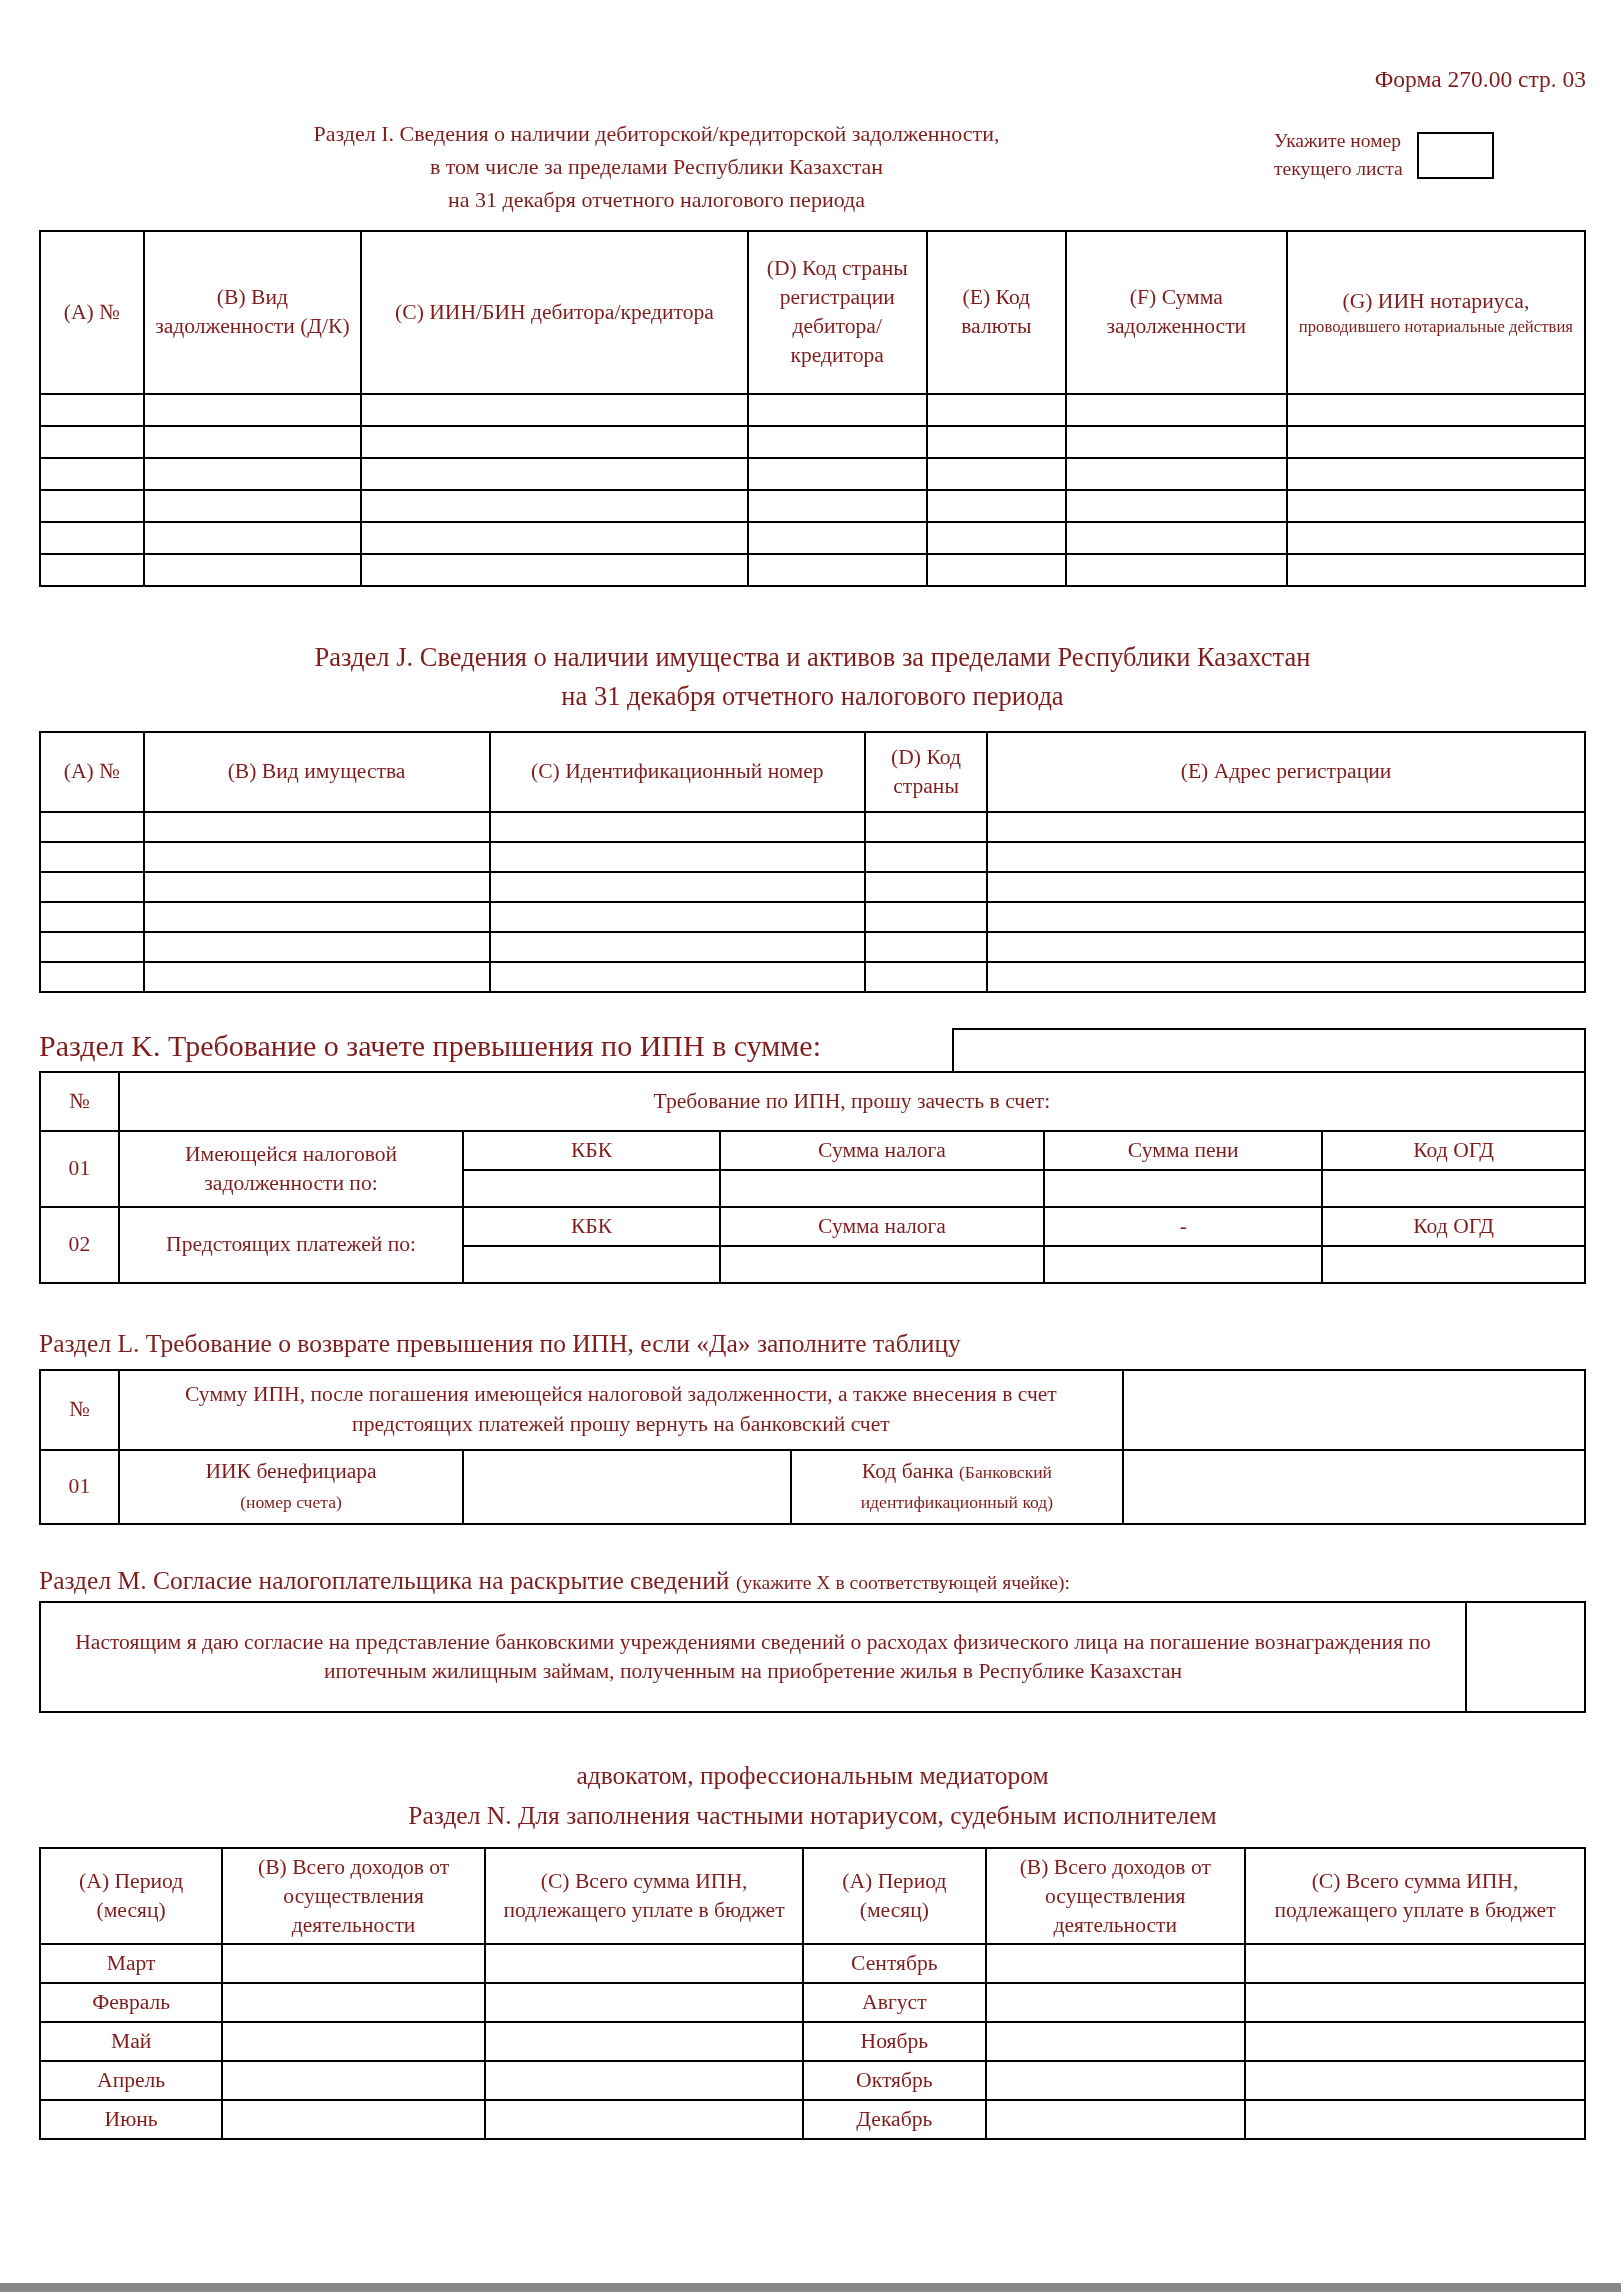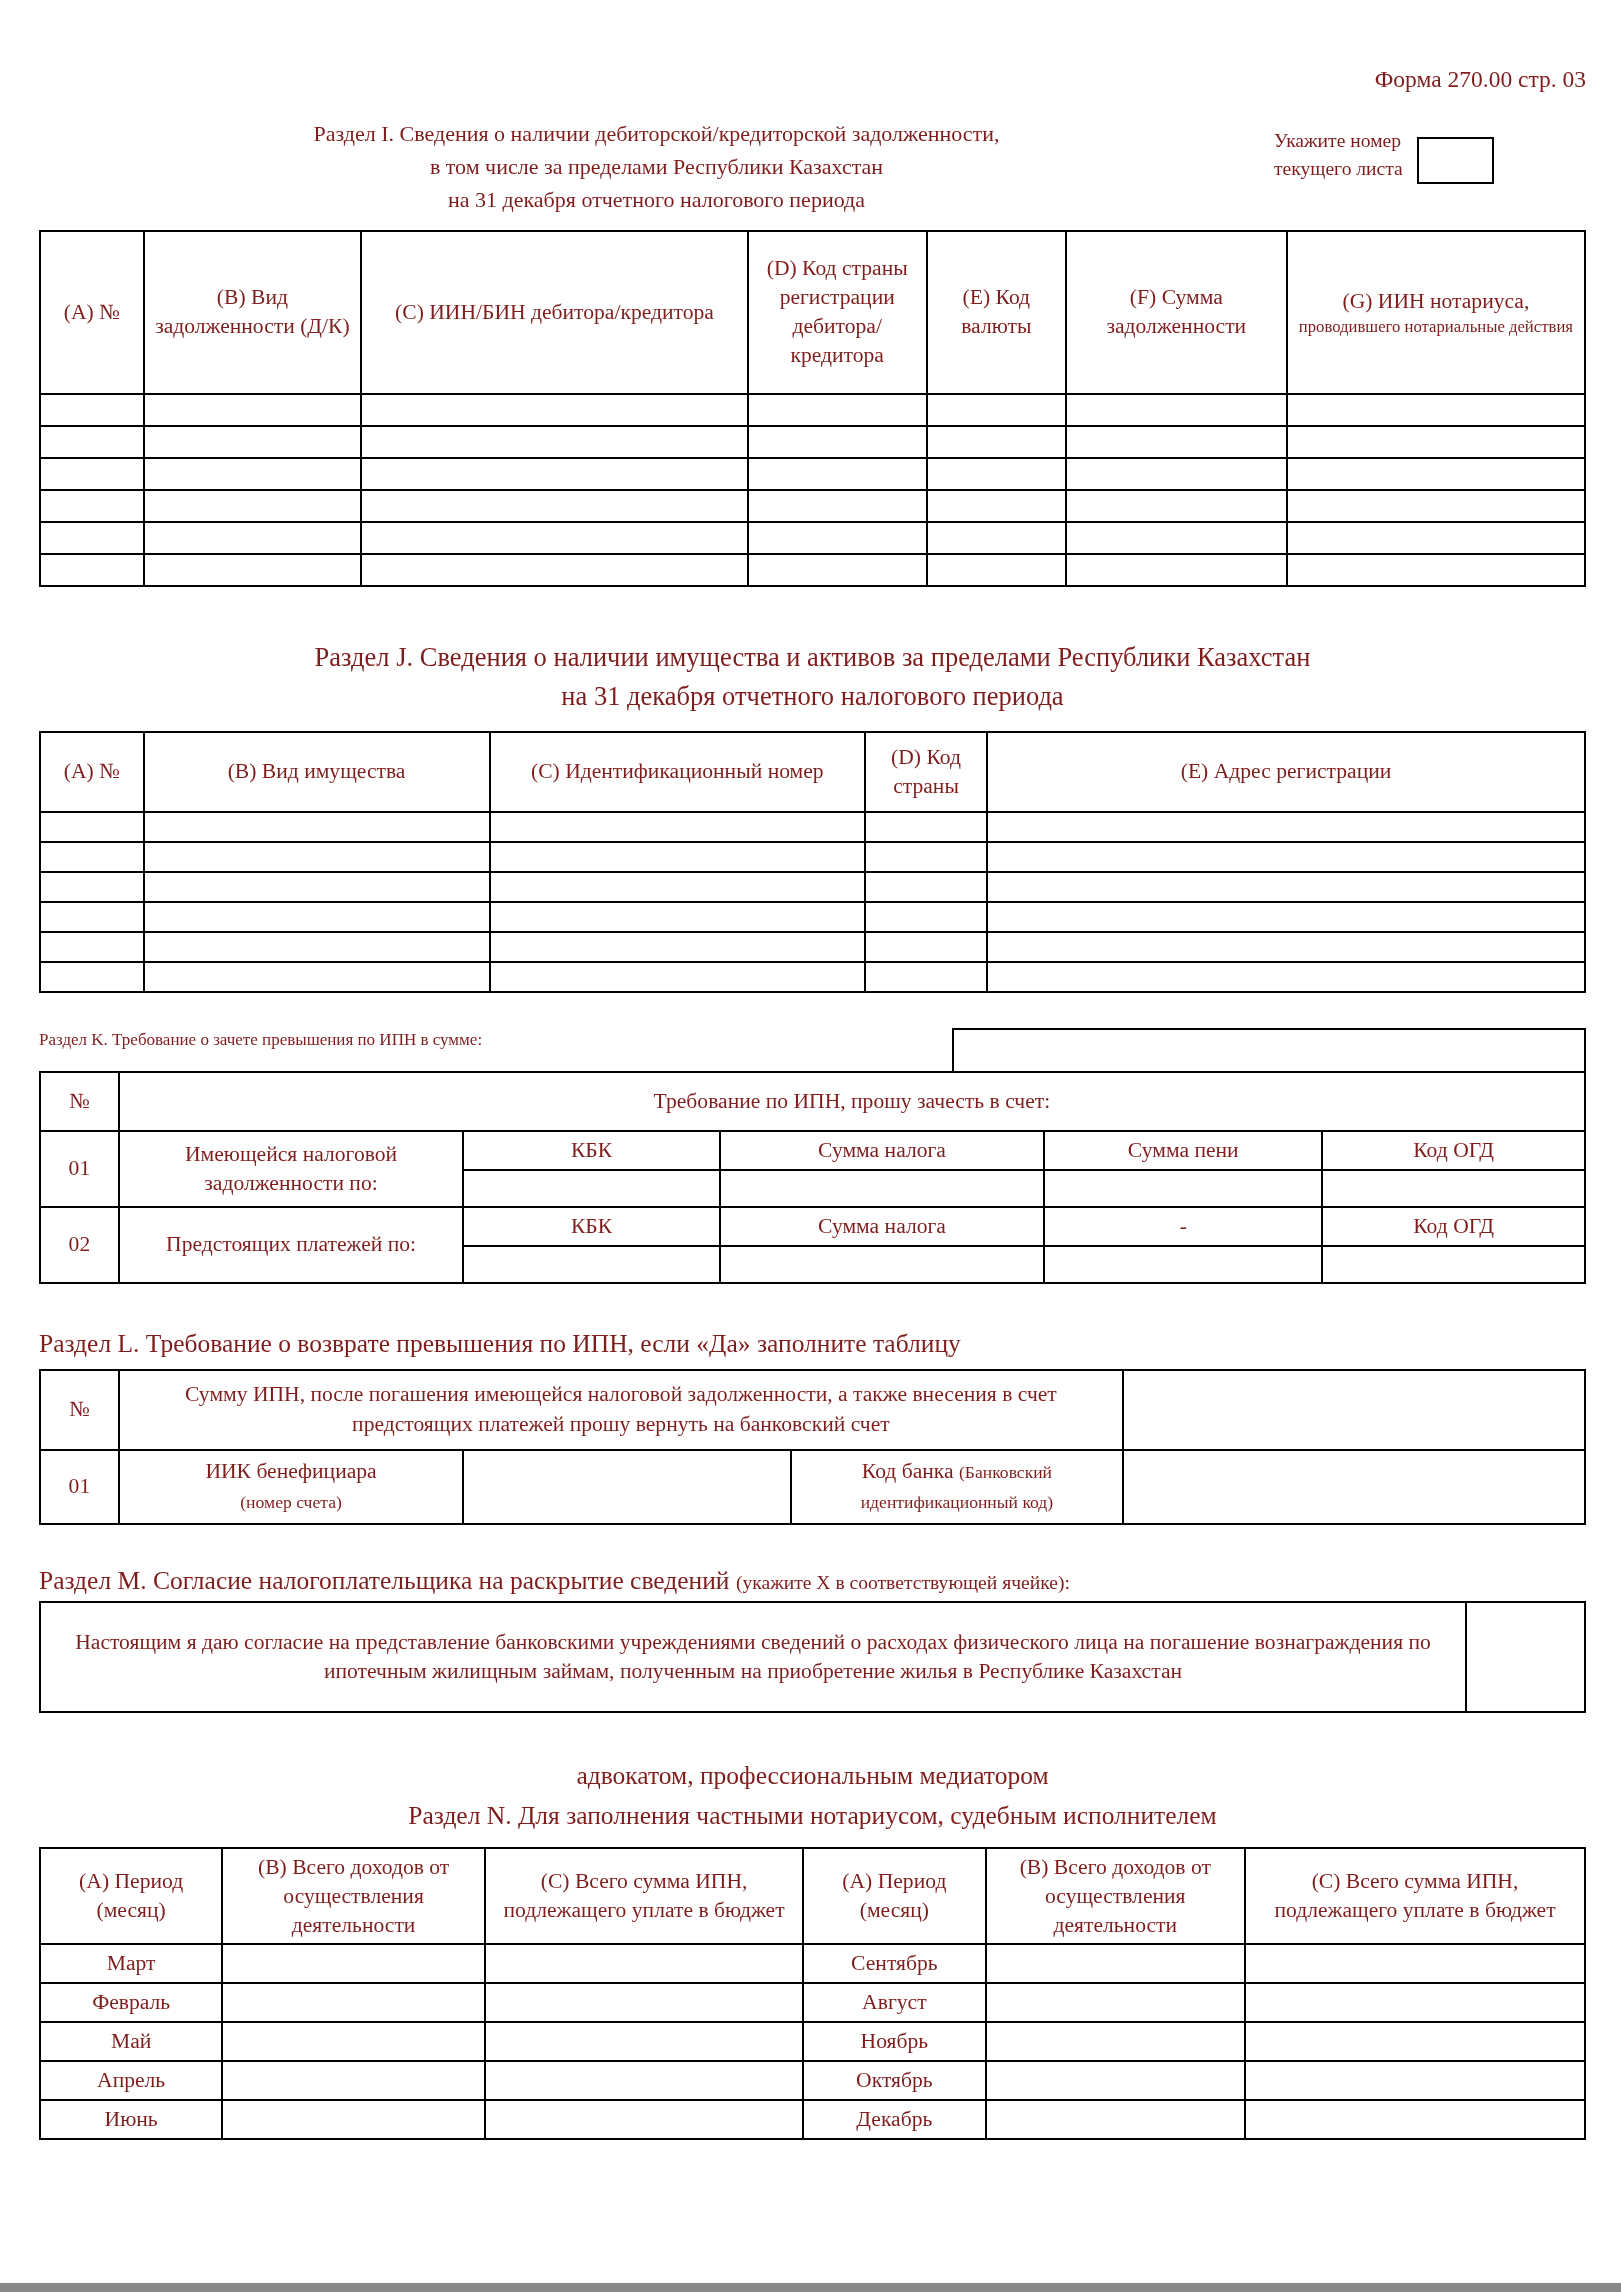--- a/index.html
+++ b/index.html
@@ -14,36 +14,36 @@
   table.bordered{border:2.9px solid #000;}
   .bordered td,.bordered th{
     border:2px solid #000;font-size:21.6px;font-weight:normal;
     text-align:center;vertical-align:middle;padding:2px 5.9px;
     overflow-wrap:break-word;line-height:1.35;
   }
   
   .form-ref{margin-top:27.4px;text-align:right;font-size:23.5px;}
   .header-i{display:flex;margin-top:23.5px;align-items:flex-start;}
   .title-center{flex:1;text-align:center;font-size:22px;line-height:1.5;}
-  .sheet-note{width:312px;display:flex;gap:14px;align-items:flex-end;padding-top:9.8px;}
+  .sheet-note{width:312px;display:flex;gap:14px;align-items:center;padding-top:9.8px;}
   .sheet-note-text{font-size:19.6px;line-height:1.45;}
   .sheet-box{width:73px;height:43px;border:2.9px solid #000;flex:0 0 auto;}
   
   .tbl-i{margin-top:13.7px;}
   .tbl-i thead tr{height:163px;}
   .tbl-i tbody tr{height:32px;}
   .hdr-small{font-size:16.7px;display:block;line-height:1.3;}
   
   .title-j{margin-top:51px;text-align:center;font-size:26.5px;line-height:1.5;}
   .tbl-j{margin-top:13.7px;}
   .tbl-j thead tr{height:80px;}
   .tbl-j tbody tr{height:30px;}
   
   .k-head{display:flex;align-items:flex-end;margin-top:35px;}
-  .k-title{flex:0 0 59%;font-size:17px;padding-bottom:21px;}
+  .k-title{flex:0 0 59%;font-size:30px;padding-bottom:8px;}
   .k-box{flex:1;height:43px;border:2.5px solid #000;border-bottom:none;box-sizing:border-box;}
   .tbl-k .r-main{height:59px;}
   .tbl-k .r-sub{height:39px;}
   .tbl-k .r-empty{height:37px;}
   .cell-left{text-align:left;padding:3.9px 11.8px;}
   .cell-justify{text-align:justify;padding:3.9px 11.8px;}
   
   .l-title{margin-top:45px;font-size:25.5px;}
   .tbl-l{margin-top:9.8px;}
   .tbl-l .r1{height:80px;}

